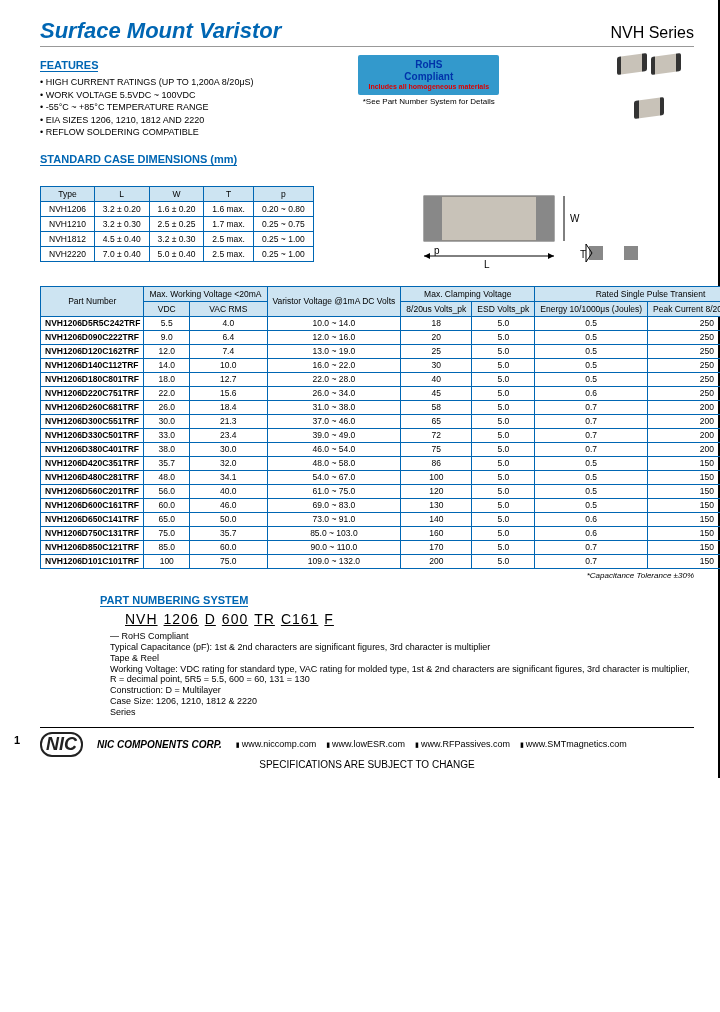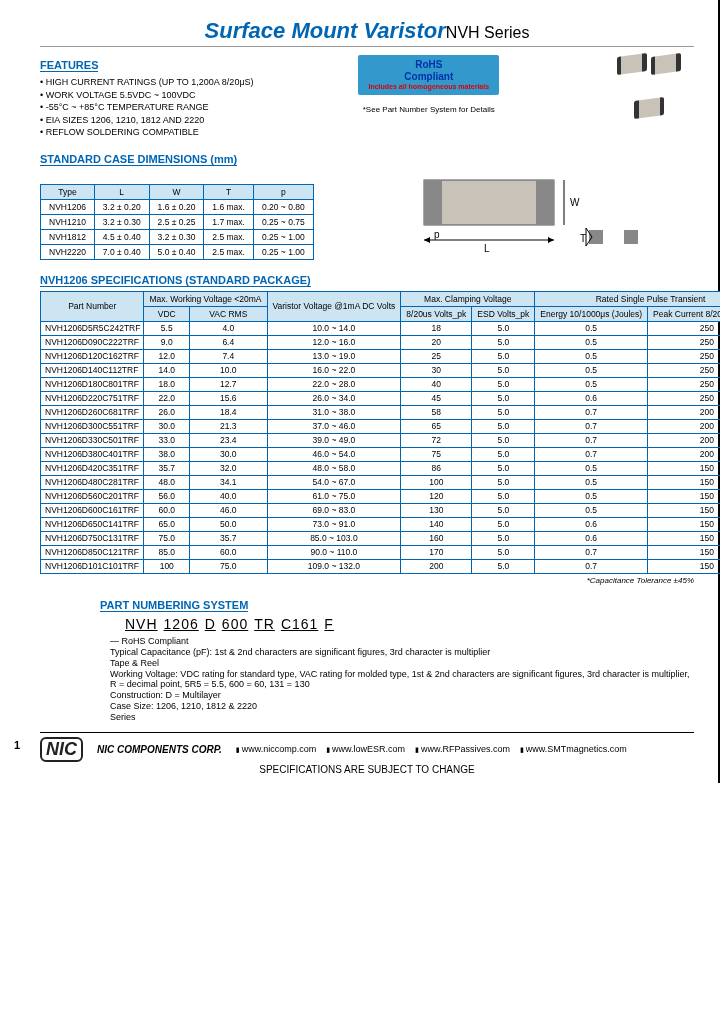--- a/index.html
+++ b/index.html
@@ -1,48 +1,48 @@
 <!DOCTYPE html>
 <html><head>
 <meta charset="utf-8">
 <style>
   * { box-sizing: border-box; margin: 0; padding: 0; }
   body { font-family: Arial, Helvetica, sans-serif; background: #fff; width: 720px; margin: 0 auto; position: relative; }
   .page { padding: 18px 24px 8px 40px; position: relative; border-right: 2px solid #000; }
   .page-num { position: absolute; left: 14px; bottom: 32px; font-size: 11px; font-weight: bold; }
-  .header { display: flex; justify-content: center; align-items: baseline; border-bottom: 1px solid #999; padding-bottom: 2px; margin-bottom: 8px; }
+  .header { display: flex; justify-content: space-between; align-items: baseline; border-bottom: 1px solid #999; padding-bottom: 2px; margin-bottom: 8px; }
   .title { color: #0066b3; font-size: 22px; font-weight: bold; font-style: italic; }
   .series { font-size: 16px; }
   .section-hdr { color: #0066b3; font-weight: bold; font-size: 11px; border-bottom: 1.5px solid #0066b3; display: inline-block; margin-bottom: 4px; }
   .features-row { display: flex; justify-content: space-between; gap: 12px; margin-bottom: 10px; }
   .features { font-size: 9px; line-height: 1.4; }
   .features li { list-style: none; }
   .features li::before { content: "• "; }
   .rohs-box { text-align: center; font-size: 9px; }
-  .rohs-badge { background: #3399cc; color: #0033aa; font-weight: bold; font-size: 10px; padding: 4px 10px; border-radius: 2px; margin-bottom: 10px; display: inline-block; line-height: 1.2; }
+  .rohs-badge { background: #3399cc; color: #0033aa; font-weight: bold; font-size: 10px; padding: 4px 10px; border-radius: 2px; margin-bottom: 2px; display: inline-block; line-height: 1.2; }
   .rohs-badge .sub { color: #d00; font-size: 7px; display: block; }
   .chips { display: flex; gap: 4px; flex-wrap: wrap; width: 90px; justify-content: center; }
   .chip { width: 30px; height: 18px; background: linear-gradient(to right, #333 0%, #333 15%, #c8c2b8 15%, #c8c2b8 85%, #333 85%, #333 100%); transform: skewY(-8deg); border-radius: 2px; }
-  .dim-row { display: flex; gap: 20px; align-items: flex-end; margin-bottom: 10px; }
+  .dim-row { display: flex; gap: 20px; align-items: flex-start; margin-bottom: 10px; margin-top: 16px; }
   table { border-collapse: collapse; font-size: 8.5px; }
   th, td { border: 1px solid #0066b3; padding: 2px 5px; text-align: center; white-space: nowrap; }
   th { background: #cde4f2; font-weight: normal; color: #000; }
   .dim-table th, .dim-table td { padding: 2px 8px; }
   .spec-table { width: 100%; }
   .spec-table td { padding: 1.5px 3px; }
-  .spec-table .pn { text-align: left; padding-left: 4px; }
+  .spec-table .pn { text-align: left; padding-left: 4px; font-weight: bold; }
   .dim-diagram { flex: 1; display: flex; align-items: center; justify-content: center; }
   .dim-svg { width: 260px; height: 90px; }
   .footnote { font-size: 8px; text-align: right; margin-top: 2px; font-style: italic; }
   .pns { margin: 14px 0 10px 60px; font-size: 9px; }
   .pns-code { font-family: Arial; font-size: 14px; letter-spacing: 1px; text-decoration: underline; margin-bottom: 4px; margin-left: 25px; }
   .pns-code span { margin-right: 6px; }
   .pns-lines div { margin: 1px 0; padding-left: 10px; }
   .footer { border-top: 1px solid #000; margin-top: 6px; padding-top: 4px; display: flex; align-items: center; gap: 14px; font-size: 9px; }
-  .footer .logo { font-size: 18px; font-weight: bold; font-style: italic; color: #222; border: 2px solid #222; padding: 0 4px; border-radius: 6px; }
+  .footer .logo { font-size: 18px; font-weight: bold; font-style: italic; color: #222; border: 2px solid #222; padding: 0 4px; border-radius: 12px; }
   .footer .corp { font-weight: bold; font-style: italic; font-size: 10px; }
   .footer .links span::before { content: "▮"; font-size: 7px; margin-right: 2px; }
   .footer-note { text-align: center; font-size: 10px; margin-top: 2px; }
   .small-note { font-size: 8px; }
 </style>
 </head>
 <body>
 
 <div class="page">
   <div class="header">
@@ -132,21 +132,20 @@
         <text x="100" y="82" font-size="10">L</text>
         <text x="50" y="68" font-size="10">p</text>
         <rect x="205" y="60" width="14" height="14" fill="#888"></rect>
         <rect x="240" y="60" width="14" height="14" fill="#888"></rect>
         <text x="196" y="72" font-size="10">T</text>
         <polygon points="202,58 202,76 208,67" fill="none" stroke="#000"></polygon>
       </svg>
     </div>
   </div>
 
-  <div class="section-hdr">NVH1206 SPECIFICATIONS (STANDARD PACKAGE)</div>
   <table class="spec-table">
     <thead>
       <tr>
         <th rowspan="2">Part Number</th>
         <th colspan="2">Max. Working Voltage &lt;20mA</th>
         <th rowspan="2">Varistor Voltage @1mA DC Volts</th>
         <th colspan="2">Max. Clamping Voltage</th>
         <th colspan="2">Rated Single Pulse Transient</th>
 
       </tr>
@@ -335,21 +334,21 @@
           <td>100</td>
           <td>75.0</td>
           <td>109.0 ~ 132.0</td>
           <td>200</td>
           <td>5.0</td>
           <td>0.7</td>
           <td>150</td>
         </tr>
       </tbody>
   </table>
-  <div class="footnote">*Capacitance Tolerance ±45%</div>
+  <div class="footnote">*Capacitance Tolerance ±30%</div>
 
   <div class="pns">
     <div class="section-hdr">PART NUMBERING SYSTEM</div>
     <div class="pns-code" id="pns-code"><span>NVH</span><span>1206</span><span>D</span><span>600</span><span>TR</span><span>C161</span><span>F</span></div>
     <div class="pns-lines" id="pns-lines">
         <div>  — RoHS Compliant</div>
         <div>Typical Capacitance (pF): 1st &amp; 2nd characters are significant figures, 3rd character is multiplier</div>
         <div>Tape &amp; Reel</div>
         <div>Working Voltage: VDC rating for standard type, VAC rating for molded type, 1st &amp; 2nd characters are significant figures, 3rd character is multiplier, R = decimal point, 5R5 = 5.5, 600 = 60, 131 = 130</div>
         <div>Construction: D = Multilayer</div>

